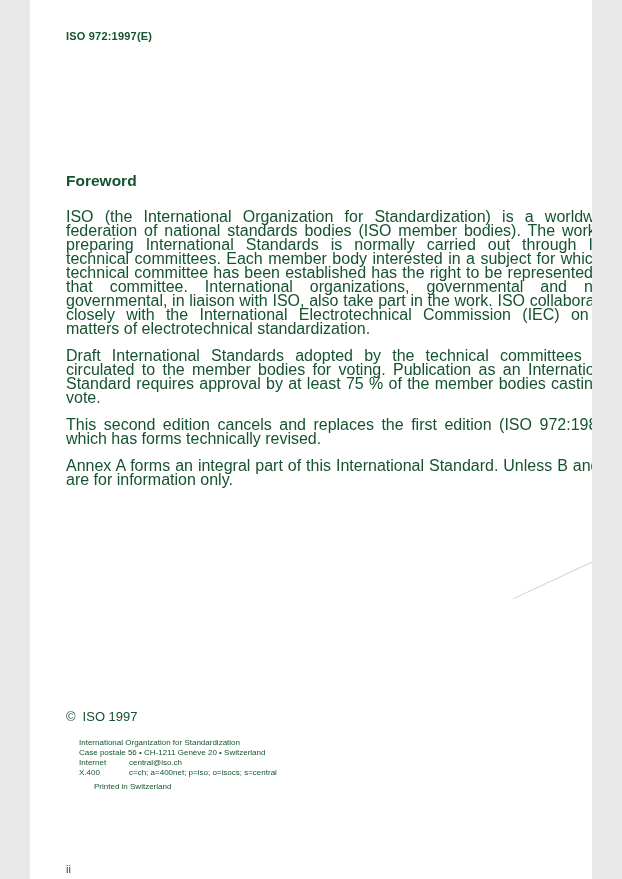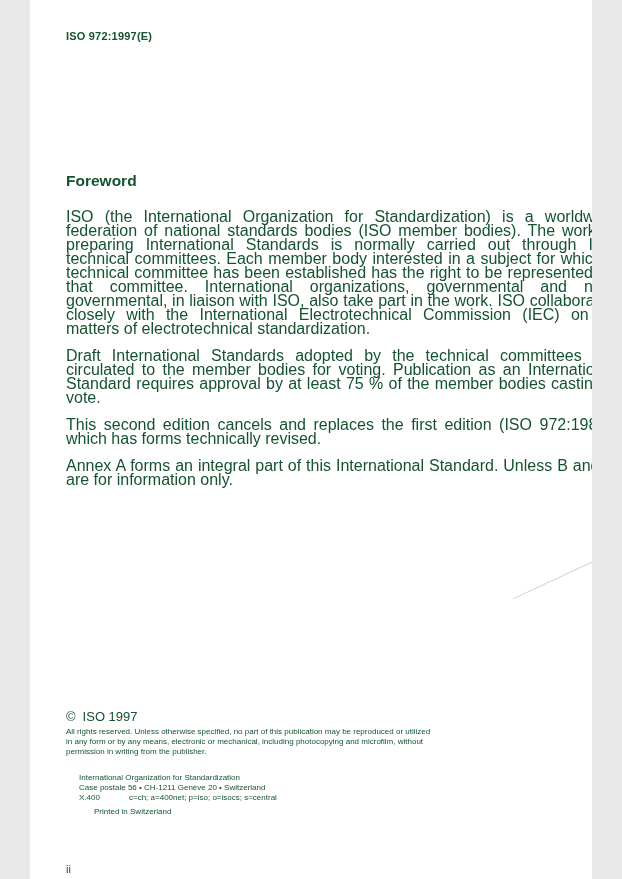--- a/index.html
+++ b/index.html
@@ -90,25 +90,28 @@
     <p>Annex A forms an integral part of this International Standard. Unless B and C are for information only.</p>
   </div>
 
   <div class="scan-line"></div>
 
   <div class="footer">
     <div class="copyright-line">
       <span>©</span><span class="cp-text">ISO 1997</span>
     </div>
 
-    <div class="rights">All rights reserved. Unless otherwise specified, no part of this publication may be reproduced or utilized in any form or by any means, electronic or mechanical, including photocopying and microfilm, without permission in writing from the publisher.</div>
 
     <div class="org-block">
       <div>International Organization for Standardization</div>
       <div>Case postale 56 • CH-1211 Genève 20 • Switzerland</div>
+      <div class="contact-row">
+        <span class="contact-label">Internet</span>
+        <span>central@iso.ch</span>
+      </div>
       <div class="contact-row">
         <span class="contact-label">X.400</span>
         <span>c=ch; a=400net; p=iso; o=isocs; s=central</span>
       </div>
     </div>
 
     <div class="printed">Printed in Switzerland</div>
   </div>
 
   <div class="page-num">ii</div>

